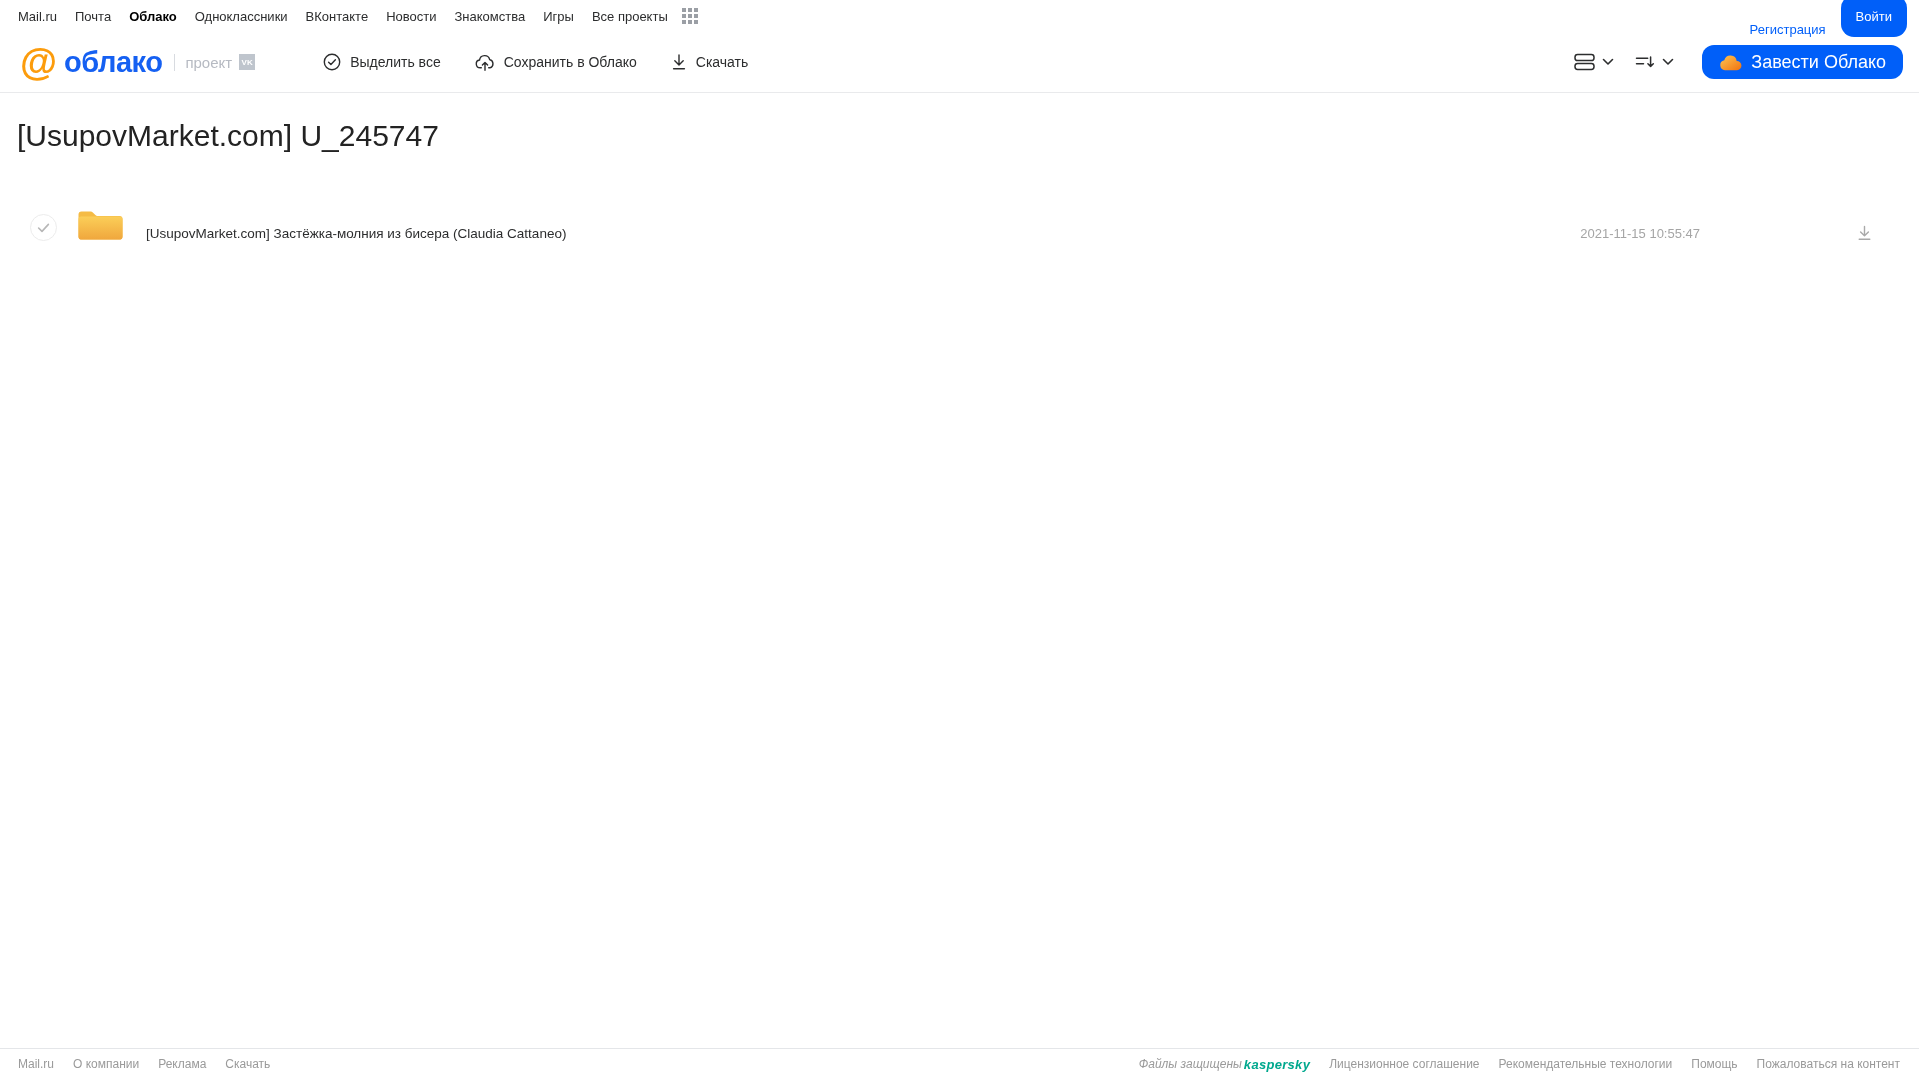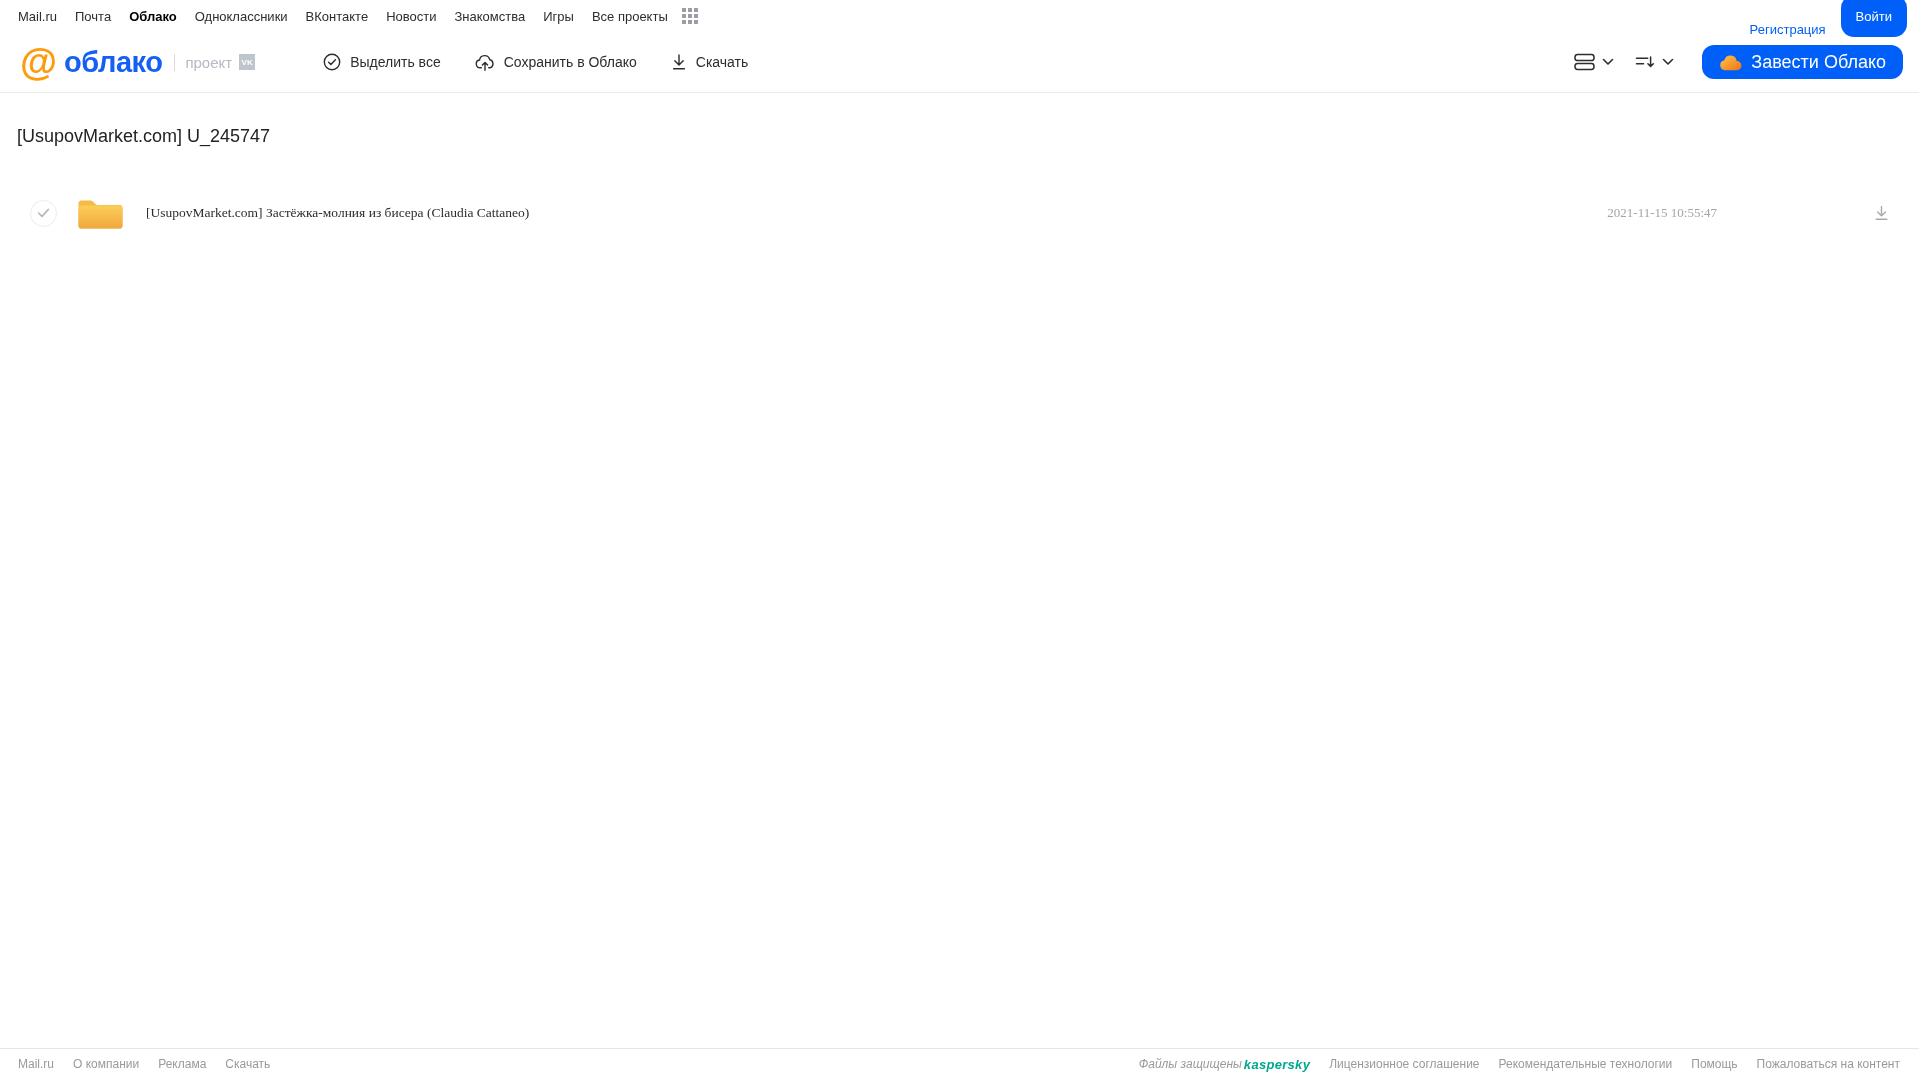--- a/index.html
+++ b/index.html
@@ -35,23 +35,23 @@
   .tool-btn{display:flex;align-items:center;gap:9px;background:none;border:none;
             font-size:14px;color:#2c2d2e;padding:0;}
   .tool-btn svg{color:#2c2d2e;}
   .header-right{margin-left:auto;display:flex;align-items:center;gap:21px;}
   .icon-btn{display:flex;align-items:center;gap:7px;background:none;border:none;padding:0;color:#2c2d2e;}
   .create-cloud-btn{height:34px;border:none;border-radius:12px;background:#005ff9;color:#fff;
                     display:flex;align-items:center;gap:9px;padding:0 17px;font-size:18px;margin-left:7px;}
 
   
   .main{padding:0;}
-  .page-title{margin:30px 0 16px 17px;font-size:18px;font-weight:400;color:#232323;line-height:26px;}
+  .page-title{margin:30px 0 16px 17px;font-size:30px;font-weight:400;color:#232323;line-height:26px;}
   .file-list{margin-top:36px;}
-  .file-row{height:56px;display:flex;align-items:center;padding:0 30px 0 30px;background:#fff;cursor:pointer;font-family:Liberation Serif, serif;}
+  .file-row{height:56px;display:flex;align-items:flex-end;padding:0 47px 0 30px;background:#fff;cursor:pointer;}
   .row-checkbox{width:27px;height:27px;min-width:27px;border:1px solid #ececec;border-radius:50%;
                 background:#fff;display:flex;align-items:center;justify-content:center;margin-right:20px;padding:0;}
   .folder-ic{margin-right:22px;display:flex;}
   .file-name{font-size:13.5px;color:#2c2d2e;flex:1;}
   .file-date{font-size:13px;color:#a5a5a5;white-space:nowrap;}
   .row-download{background:none;border:none;padding:0;margin-left:157px;display:flex;color:#a9a9a9;}
 
   
   .footer{position:absolute;left:0;right:0;bottom:0;height:30px;border-top:1px solid #e4e6e9;
           display:flex;align-items:center;justify-content:space-between;

